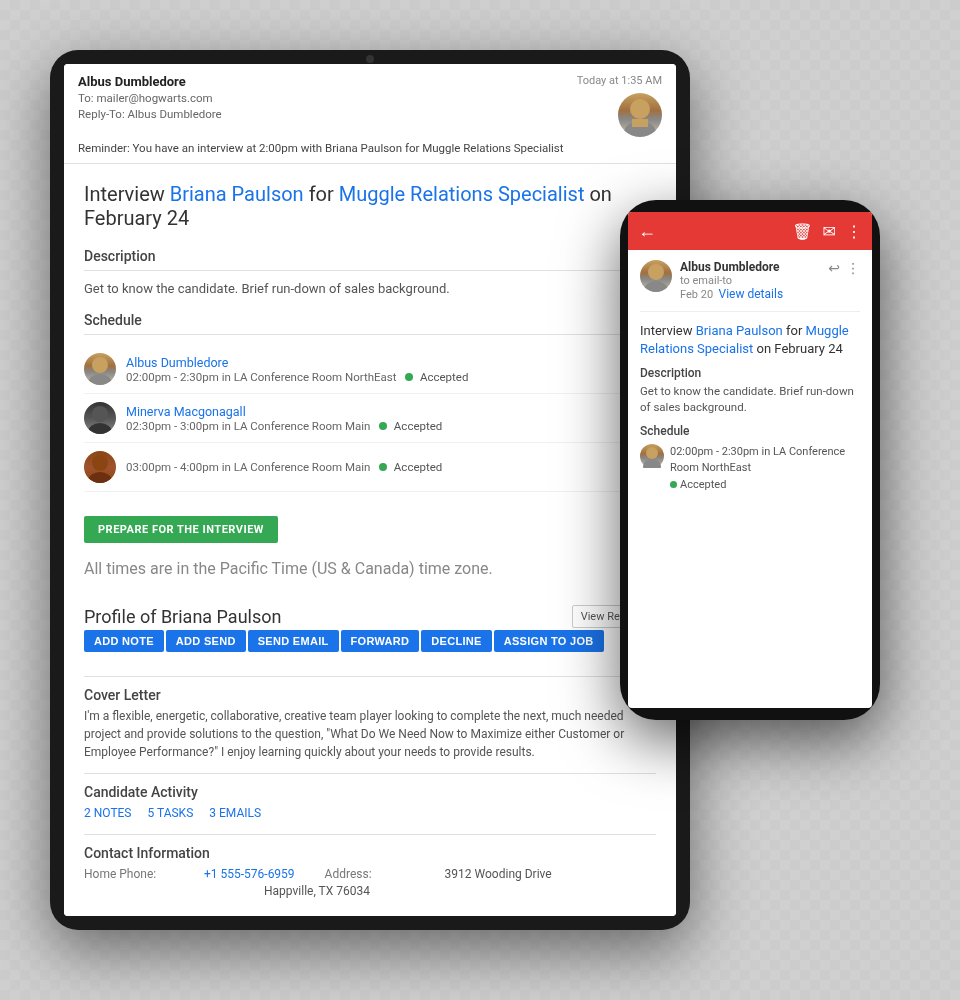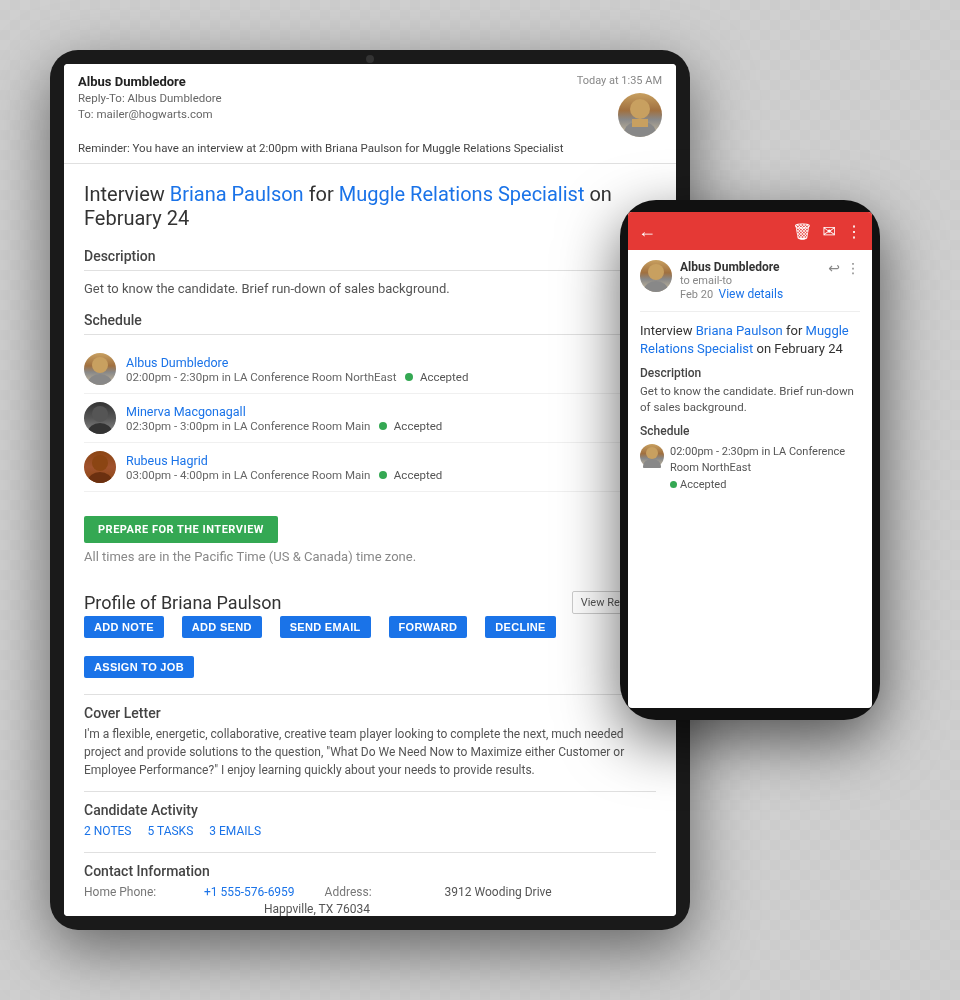--- a/index.html
+++ b/index.html
@@ -173,26 +173,26 @@
     }
 
     .prepare-btn {
       display: inline-block;
       background: #34a853;
       color: #fff;
       font-size: 11px;
       font-weight: bold;
       padding: 7px 14px;
       border-radius: 2px;
-      margin: 12px 0 6px;
+      margin: 12px 0 16px;
       cursor: pointer;
       letter-spacing: 0.5px;
     }
     .timezone-note {
-      font-size: 13px;
+      font-size: 16px;
       color: #888;
       margin-bottom: 27px;
     }
 
     .profile-section {
       margin-top: 16px;
     }
     .profile-header {
       display: flex;
       align-items: center;
@@ -209,23 +209,23 @@
       font-size: 11px;
       color: #555;
       border: 1px solid #ccc;
       padding: 4px 8px;
       border-radius: 2px;
       cursor: pointer;
     }
 
     .action-buttons {
       display: flex;
-      gap: 18px;
+      gap: 2px;
       flex-wrap: wrap;
-      margin-bottom: 16px;
+      margin-bottom: 24px;
     }
     .action-btn {
       font-size: 11px;
       font-weight: bold;
       color: #fff;
       background: #1a73e8;
       border: none;
       padding: 5px 10px;
       border-radius: 2px;
       cursor: pointer;
@@ -465,24 +465,24 @@
 
 <div class="tablet">
   <div class="tablet-camera"></div>
   <div class="tablet-screen">
 
     <div class="email-header">
       <div class="email-header-row">
         <div>
           <div class="email-sender-name">Albus Dumbledore</div>
           <div class="email-meta">
+            To: <span>mailer@hogwarts.com</span>
+          </div>
+          <div class="email-meta">
             Reply-To: <span>Albus Dumbledore</span>
-          </div>
-          <div class="email-meta">
-            To: <span>mailer@hogwarts.com</span>
           </div>
           <div class="email-subject">Reminder: You have an interview at 2:00pm with Briana Paulson for Muggle Relations Specialist</div>
         </div>
         <div style="display:flex; flex-direction:column; align-items:flex-end; gap:6px;">
           <span class="email-date">Today at 1:35 AM</span>
           <div class="email-avatar avatar-dumbledore">
             <svg width="44" height="44" viewBox="0 0 44 44">
               <circle cx="22" cy="16" r="10" fill="#c8a060"></circle>
               <ellipse cx="22" cy="40" rx="16" ry="12" fill="#888"></ellipse>
               <rect x="14" y="26" width="16" height="8" fill="#c8a060"></rect>
@@ -544,21 +544,20 @@
       </div>
 
       <div class="schedule-item">
         <div class="schedule-avatar avatar-hagrid">
           <svg width="32" height="32" viewBox="0 0 32 32">
             <circle cx="16" cy="12" r="8" fill="#8B4513"></circle>
             <ellipse cx="16" cy="30" rx="12" ry="9" fill="#6B3010"></ellipse>
           </svg>
         </div>
         <div class="schedule-info">
-          <div class="person-name">Rubeus Hagrid</div>
           <div class="time-place">
             03:00pm - 4:00pm in LA Conference Room Main &nbsp;
             <span class="accepted-dot"></span>
             <span class="accepted-label">Accepted</span>
           </div>
         </div>
       </div>
 
       <div style="margin-top: 12px;">
         <div class="prepare-btn">PREPARE FOR THE INTERVIEW</div>

